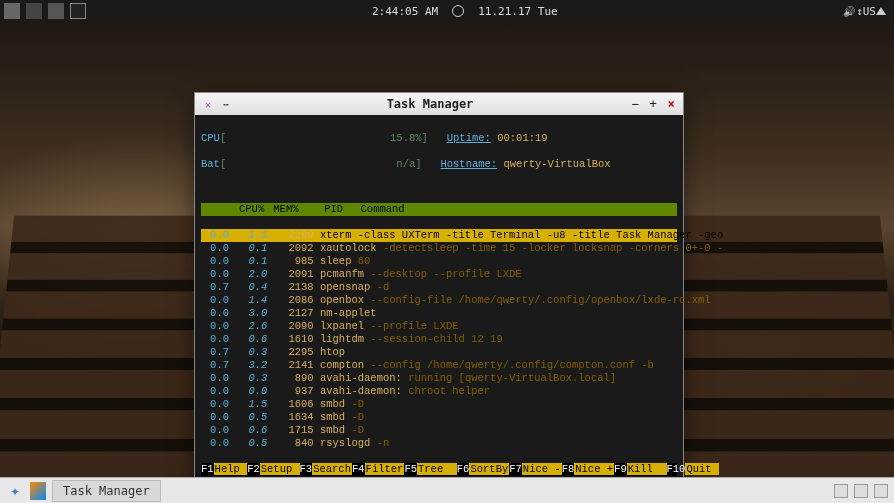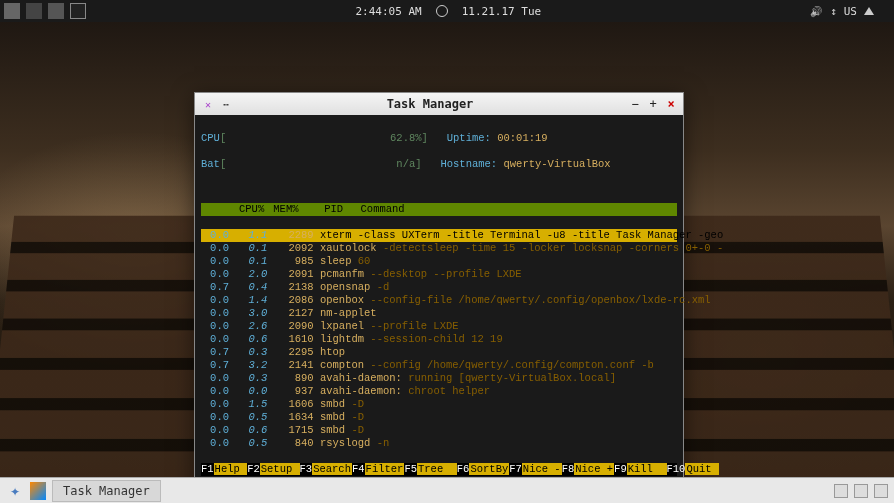--- a/index.html
+++ b/index.html
@@ -31,21 +31,21 @@
 .topbar {
   position: absolute; top: 0; left: 0; right: 0; height: 22px;
   background: #1a1a1a;
   display: flex; align-items: center;
   color: #ddd; font-size: 11px;
   z-index: 100;
 }
 .topbar-left { display: flex; gap: 6px; padding-left: 4px; }
 .topbar-icon { width: 16px; height: 16px; background: #888; display: inline-block; }
 .topbar-center { flex: 1; text-align: center; display: flex; justify-content: center; align-items: center; gap: 14px; }
-.topbar-right { display: flex; gap: 7px; padding-right: 20px; align-items: center; }
+.topbar-right { display: flex; gap: 0; padding-right: 8px; align-items: center; }
 .clock-icon { width: 12px; height: 12px; border: 1px solid #ccc; border-radius: 50%; display: inline-block; }
 .tri-icon { width: 0; height: 0; border-left: 5px solid transparent; border-right: 5px solid transparent; border-bottom: 8px solid #ccc; }
 .arrow-icon::before { content: "↕"; color: #ccc; }
 .sound-icon::before { content: "🔊"; filter: grayscale(1); font-size: 10px; }
 .bottombar {
   position: absolute; bottom: 0; left: 0; right: 0; height: 26px;
   background: #e8e8e8; border-top: 1px solid #aaa;
   display: flex; align-items: center;
   font-size: 12px; color: #333;
   z-index: 100;
@@ -74,21 +74,21 @@
 .win-btn { width: 16px; height: 16px; display: flex; align-items: center; justify-content: center; font-size: 12px; cursor: pointer; }
 .win-close { color: #c00; font-weight: bold; }
 .term {
   background: #1a1a1a; color: #c8c8c8;
   font-family: "Courier New", monospace; font-size: 10.5px;
   line-height: 13px; padding: 4px 6px 0 6px;
   white-space: pre;
 }
 .lbl { color: #5fafd7; }
 .bar-cell { color: #5f875f; }
-.stat-key { color: #5fafd7; }
+.stat-key { color: #5fafd7; text-decoration: underline; }
 .stat-val { color: #d7af5f; }
 .hdr-row { background: #5f8700; color: #000; padding-left: 38px; }
 .hl-row { background: #d7af00; color: #000; }
 .cpu { color: #5fafd7; text-align: right; display: inline-block; width: 28px; }
 .mem { color: #5fafd7; text-align: right; display: inline-block; width: 32px; font-style: italic; }
 .pid { color: #d7af5f; text-align: right; display: inline-block; width: 40px; }
 .cmd { color: #d7af5f; }
 .cmdarg { color: #875f00; }
 .fkeys { background: #000; }
 .fk { color: #ffffff; }
@@ -128,21 +128,21 @@
       <span class="tb-icon">⋯</span>
     </div>
     <div class="titlebar-title">Task Manager</div>
     <div class="titlebar-right">
       <span class="win-btn">−</span>
       <span class="win-btn">+</span>
       <span class="win-btn win-close">×</span>
     </div>
   </div>
   <div class="term">
-<div><span class="lbl">CPU</span><span class="bar-cell">[                          62.8%]</span>   <span class="stat-key">Uptime:</span> <span class="stat-val">00:01:19</span></div>
+<div><span class="lbl">CPU</span><span class="bar-cell">[                          15.8%]</span>   <span class="stat-key">Uptime:</span> <span class="stat-val">00:01:19</span></div>
 <div><span class="lbl">Bat</span><span class="bar-cell">[                           n/a]</span>   <span class="stat-key">Hostname:</span> <span class="stat-val">qwerty-VirtualBox</span></div>
 <div style="height:6px"></div>
 <div class="hdr-row"><span style="display:inline-block;width:28px">CPU%</span> <span style="display:inline-block;width:32px">MEM%</span>   <span style="display:inline-block;width:30px">PID</span> <span>Command</span></div>
 <div id="proc-list"><div class="hl-row"><span class="cpu">0.0</span> <span class="mem">1.1</span> <span class="pid">2289</span> xterm -class UXTerm -title Terminal -u8 -title Task Manager -geo</div><div><span class="cpu">0.0</span> <span class="mem">0.1</span> <span class="pid">2092</span> <span class="cmd">xautolock</span> <span class="cmdarg">-detectsleep -time 15 -locker locksnap -corners 0+-0 -</span></div><div><span class="cpu">0.0</span> <span class="mem">0.1</span> <span class="pid">985</span> <span class="cmd">sleep</span> <span class="cmdarg">60</span></div><div><span class="cpu">0.0</span> <span class="mem">2.0</span> <span class="pid">2091</span> <span class="cmd">pcmanfm</span> <span class="cmdarg">--desktop --profile LXDE</span></div><div><span class="cpu">0.7</span> <span class="mem">0.4</span> <span class="pid">2138</span> <span class="cmd">opensnap</span> <span class="cmdarg">-d</span></div><div><span class="cpu">0.0</span> <span class="mem">1.4</span> <span class="pid">2086</span> <span class="cmd">openbox</span> <span class="cmdarg">--config-file /home/qwerty/.config/openbox/lxde-rc.xml</span></div><div><span class="cpu">0.0</span> <span class="mem">3.0</span> <span class="pid">2127</span> <span class="cmd">nm-applet</span> <span class="cmdarg"></span></div><div><span class="cpu">0.0</span> <span class="mem">2.6</span> <span class="pid">2090</span> <span class="cmd">lxpanel</span> <span class="cmdarg">--profile LXDE</span></div><div><span class="cpu">0.0</span> <span class="mem">0.6</span> <span class="pid">1610</span> <span class="cmd">lightdm</span> <span class="cmdarg">--session-child 12 19</span></div><div><span class="cpu">0.7</span> <span class="mem">0.3</span> <span class="pid">2295</span> <span class="cmd">htop</span> <span class="cmdarg"></span></div><div><span class="cpu">0.7</span> <span class="mem">3.2</span> <span class="pid">2141</span> <span class="cmd">compton</span> <span class="cmdarg">--config /home/qwerty/.config/compton.conf -b</span></div><div><span class="cpu">0.0</span> <span class="mem">0.3</span> <span class="pid">890</span> <span class="cmd">avahi-daemon:</span> <span class="cmdarg">running [qwerty-VirtualBox.local]</span></div><div><span class="cpu">0.0</span> <span class="mem">0.0</span> <span class="pid">937</span> <span class="cmd">avahi-daemon:</span> <span class="cmdarg">chroot helper</span></div><div><span class="cpu">0.0</span> <span class="mem">1.5</span> <span class="pid">1606</span> <span class="cmd">smbd</span> <span class="cmdarg">-D</span></div><div><span class="cpu">0.0</span> <span class="mem">0.5</span> <span class="pid">1634</span> <span class="cmd">smbd</span> <span class="cmdarg">-D</span></div><div><span class="cpu">0.0</span> <span class="mem">0.6</span> <span class="pid">1715</span> <span class="cmd">smbd</span> <span class="cmdarg">-D</span></div><div><span class="cpu">0.0</span> <span class="mem">0.5</span> <span class="pid">840</span> <span class="cmd">rsyslogd</span> <span class="cmdarg">-n</span></div></div>
 <div class="fkeys" id="fkeys"><span class="fk">F1</span><span class="fl">Help </span><span class="fk">F2</span><span class="fl">Setup </span><span class="fk">F3</span><span class="fl">Search</span><span class="fk">F4</span><span class="fl">Filter</span><span class="fk">F5</span><span class="fl">Tree  </span><span class="fk">F6</span><span class="fl">SortBy</span><span class="fk">F7</span><span class="fl">Nice -</span><span class="fk">F8</span><span class="fl">Nice +</span><span class="fk">F9</span><span class="fl">Kill  </span><span class="fk">F10</span><span class="fl">Quit </span></div>
   </div>
 </div>
 
 <div class="bottombar">
   <div class="taskbar-start">✦</div>

